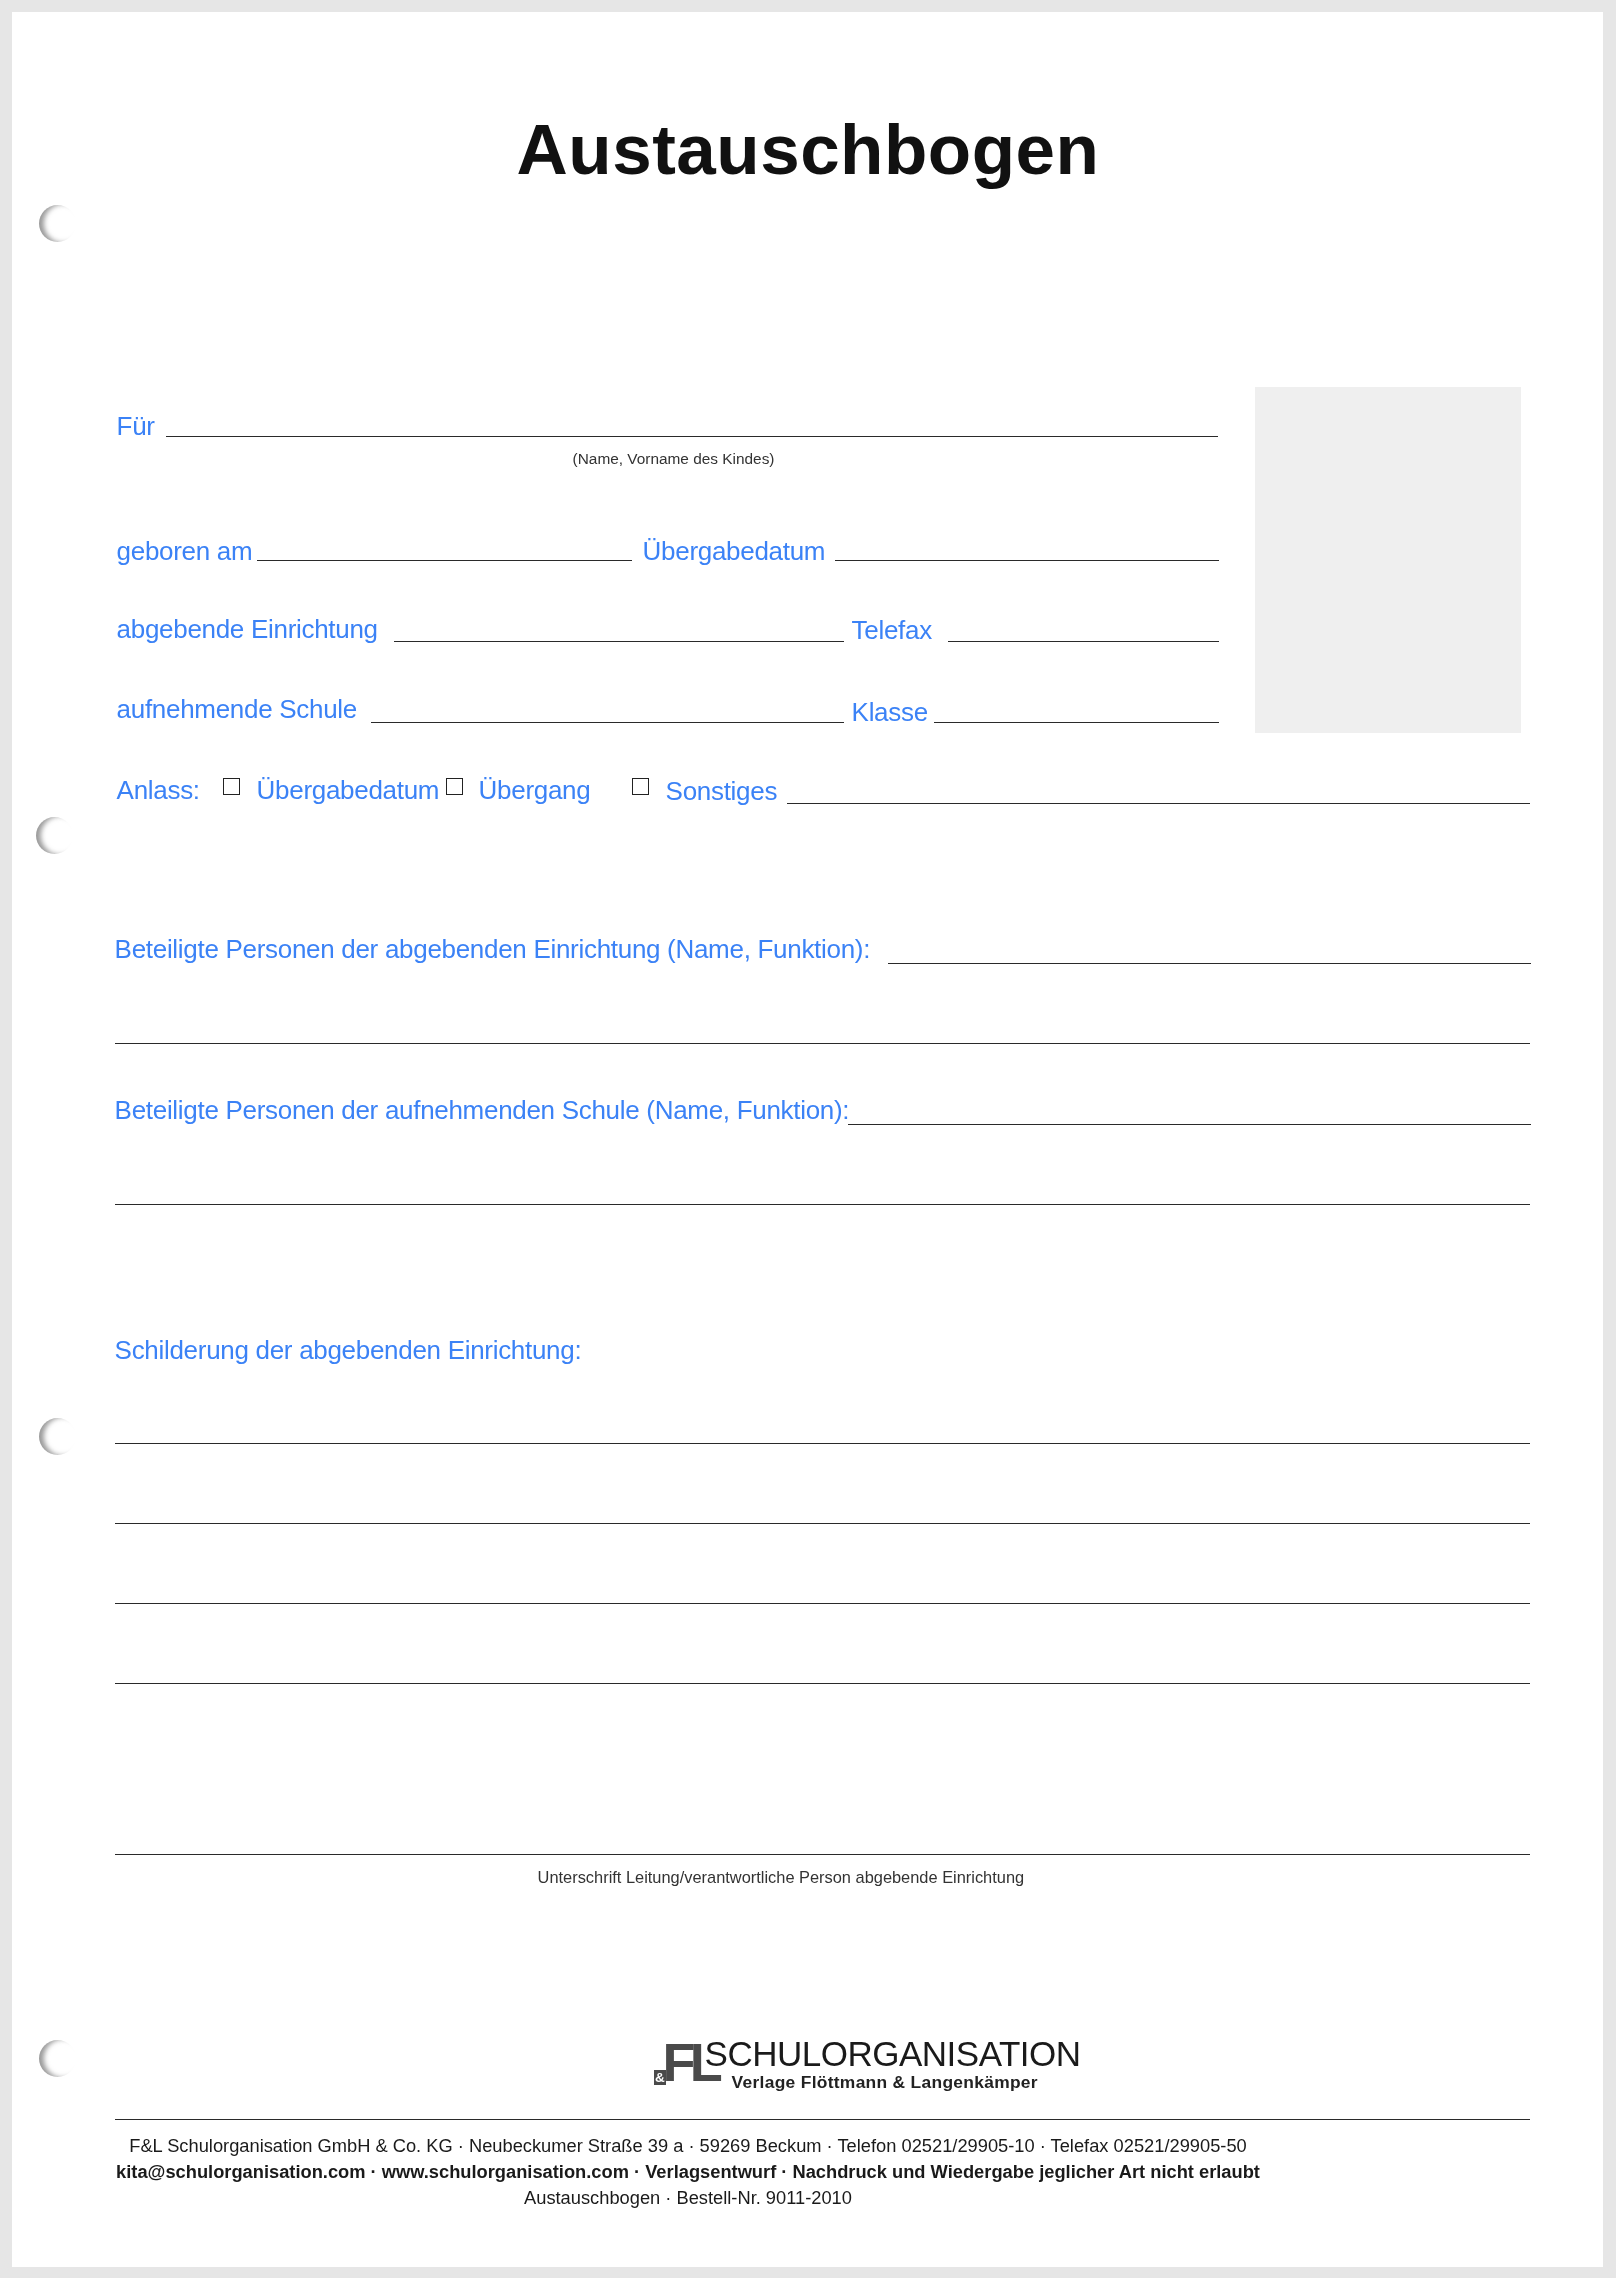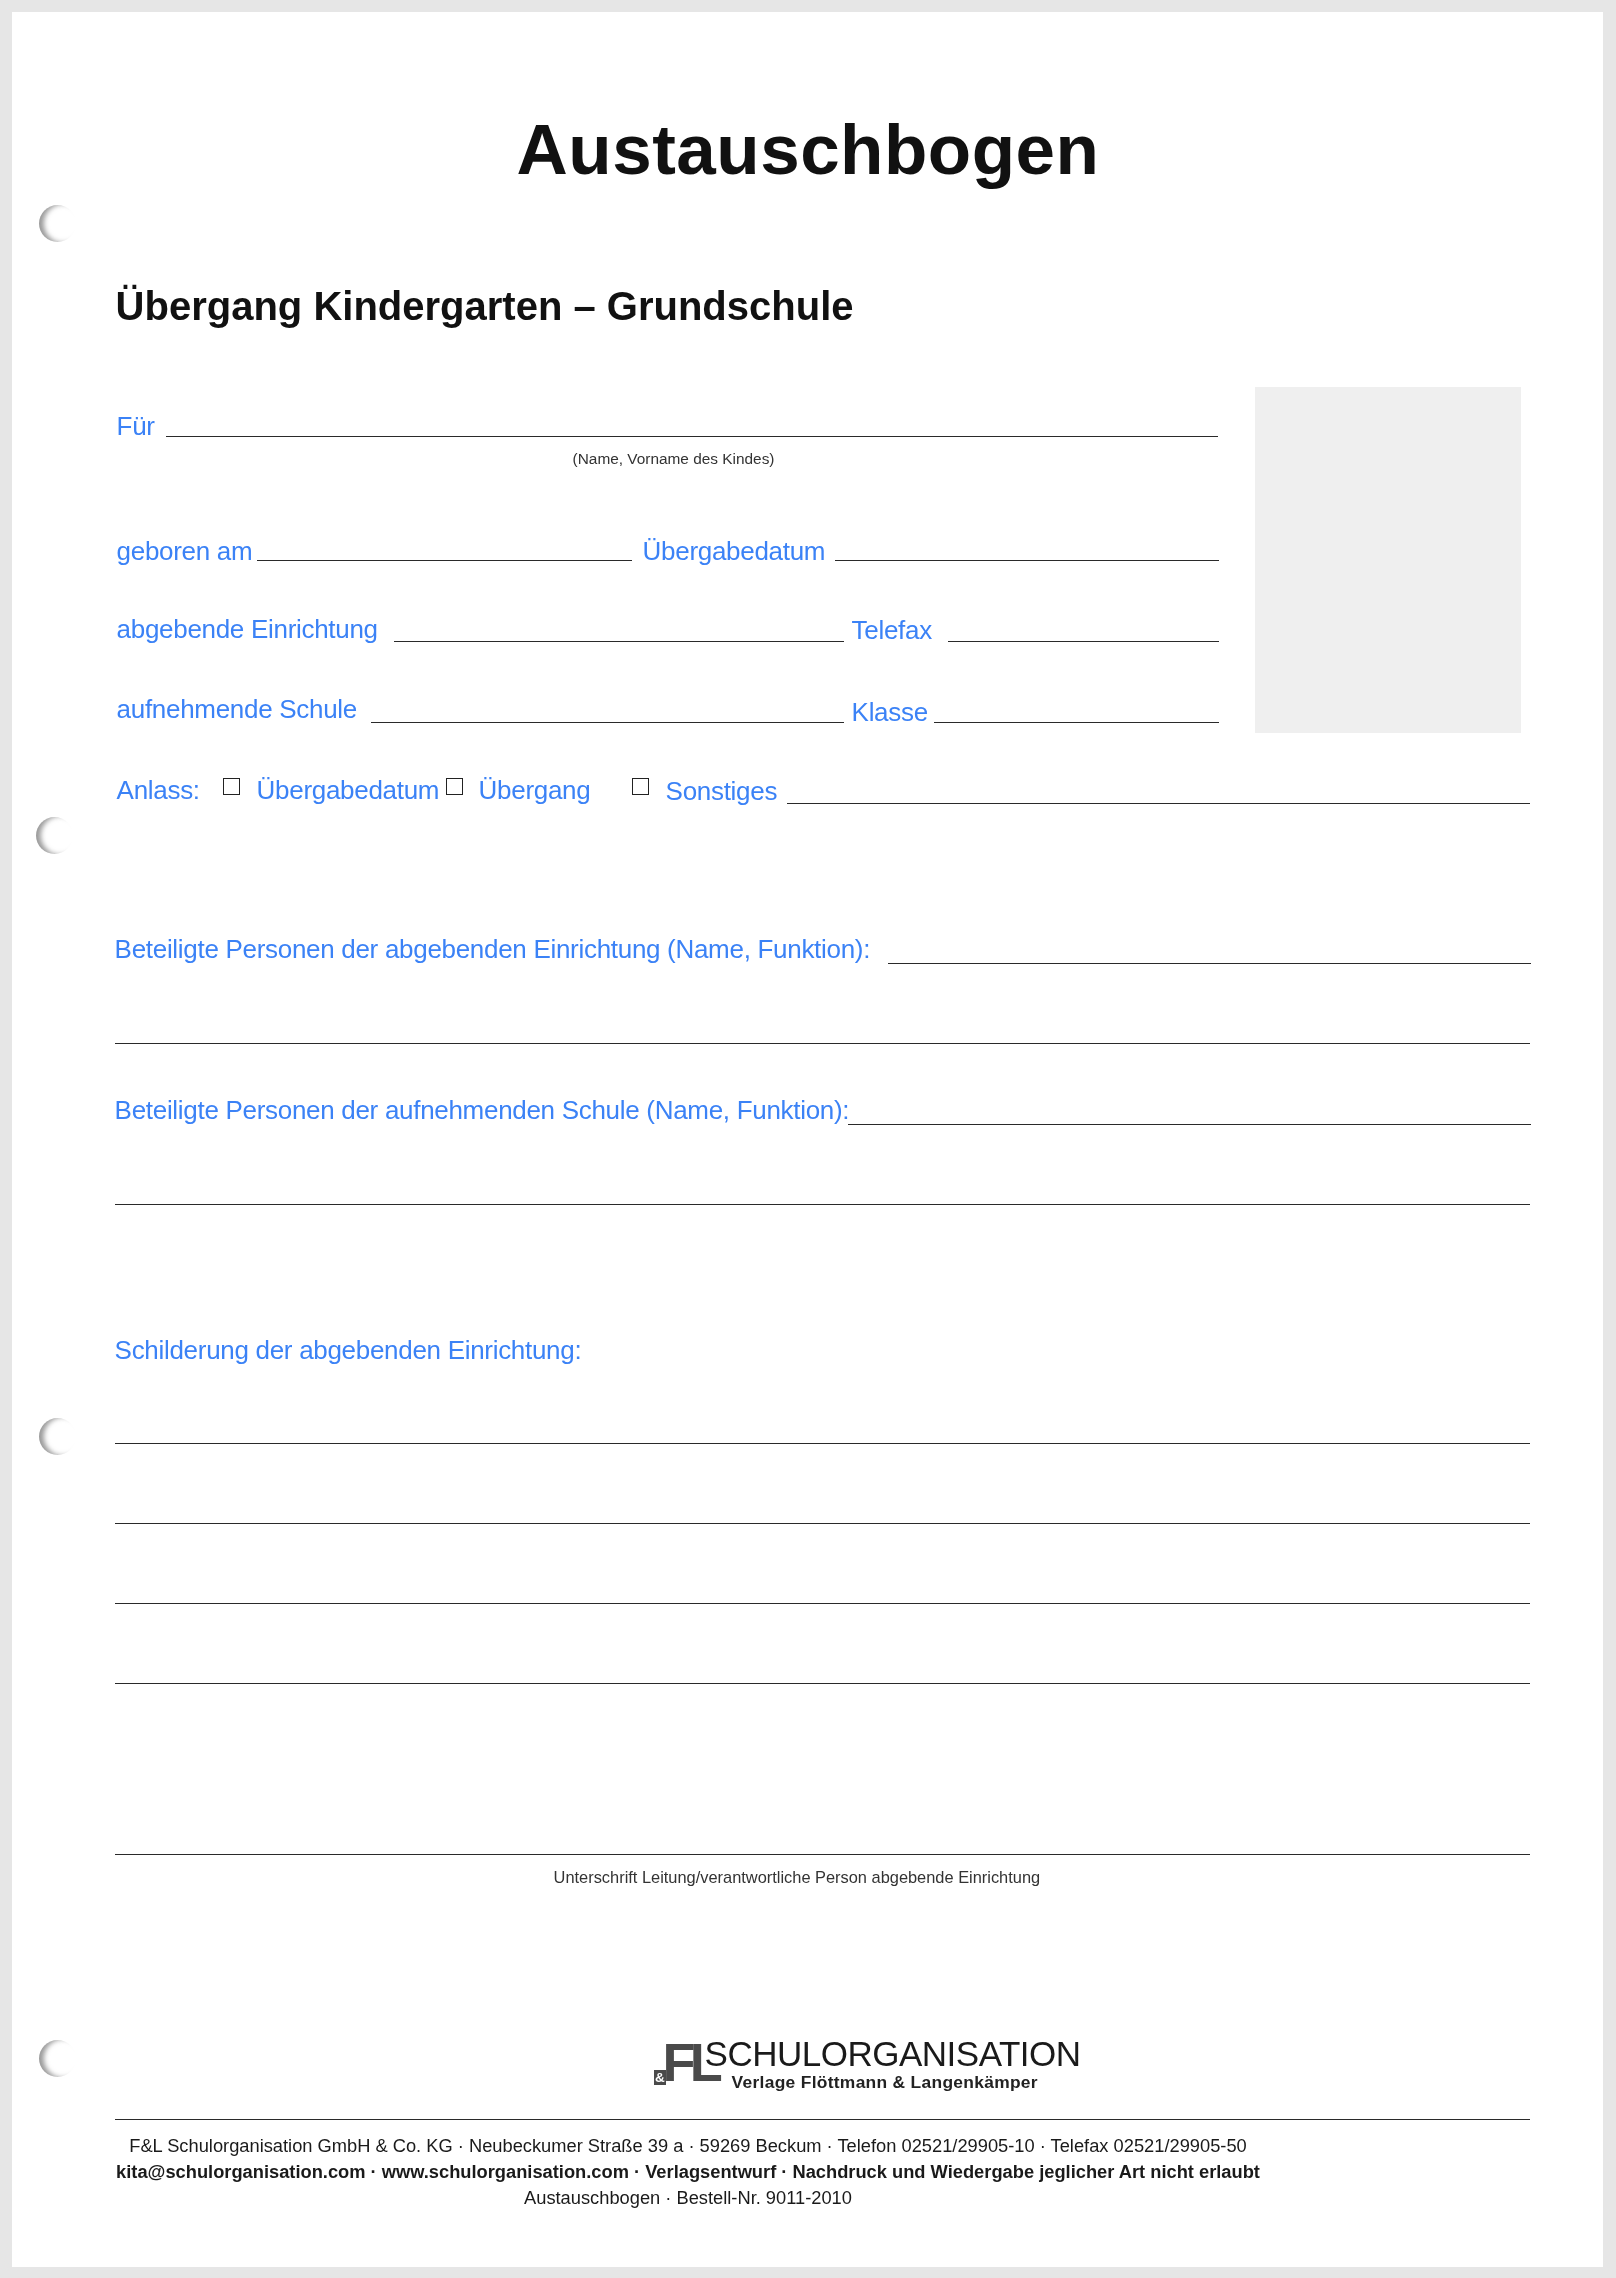--- a/index.html
+++ b/index.html
@@ -98,21 +98,20 @@
 <body>
 
 <div class="page">
 
   <div class="punch" style="left:27px; top:193px;"></div>
   <div class="punch" style="left:24px; top:805px;"></div>
   <div class="punch" style="left:27px; top:1406px;"></div>
   <div class="punch" style="left:27px; top:2028px;"></div>
 
   <div class="abs title">Austauschbogen</div>
-  <div class="abs subtitle">Übergang Kindergarten – Grundschule</div>
 
   <div class="abs photo-box"></div>
 
   <div class="abs label" style="left:105px; top:399px;">Für</div>
   <div class="line" style="left:154px; top:424px; width:1052px;"></div>
   <div class="abs hint" style="left:561px; top:438px;">(Name, Vorname des Kindes)</div>
 
   <div class="abs label" style="left:105px; top:524px;">geboren am</div>
   <div class="line" style="left:245px; top:548px; width:375px;"></div>
   <div class="abs label" style="left:631px; top:524px;">Übergabedatum</div>
@@ -145,21 +144,21 @@
   <div class="line" style="left:836px; top:1112px; width:683px;"></div>
   <div class="line" style="left:103px; top:1192px; width:1415px;"></div>
 
   <div class="abs label" style="left:103px; top:1323px;">Schilderung der abgebenden Einrichtung:</div>
   <div class="line" style="left:103px; top:1431px; width:1415px;"></div>
   <div class="line" style="left:103px; top:1511px; width:1415px;"></div>
   <div class="line" style="left:103px; top:1591px; width:1415px;"></div>
   <div class="line" style="left:103px; top:1671px; width:1415px;"></div>
 
   <div class="line" style="left:103px; top:1842px; width:1415px;"></div>
-  <div class="abs hint" style="left:542px; top:1856px; font-size:16.4px;text-align:right;">Unterschrift Leitung/verantwortliche Person abgebende Einrichtung</div>
+  <div class="abs hint" style="left:526px; top:1856px; font-size:16.4px;text-align:right;">Unterschrift Leitung/verantwortliche Person abgebende Einrichtung</div>
 
   <div class="abs logo">
     <span class="logo-mark">FL</span>
     <span class="logo-amp">&amp;</span>
     <span class="logo-name">SCHULORGANISATION</span>
     <span class="logo-sub">Verlage Flöttmann &amp; Langenkämper</span>
   </div>
 
   <div class="line" style="left:103px; top:2107px; width:1415px; height:1.9px;"></div>
   <div class="abs footer-line" style="top:2123px;">F&amp;L Schulorganisation GmbH &amp; Co. KG  ·  Neubeckumer Straße 39 a  ·  59269 Beckum  ·  Telefon 02521/29905-10  ·  Telefax 02521/29905-50</div>

